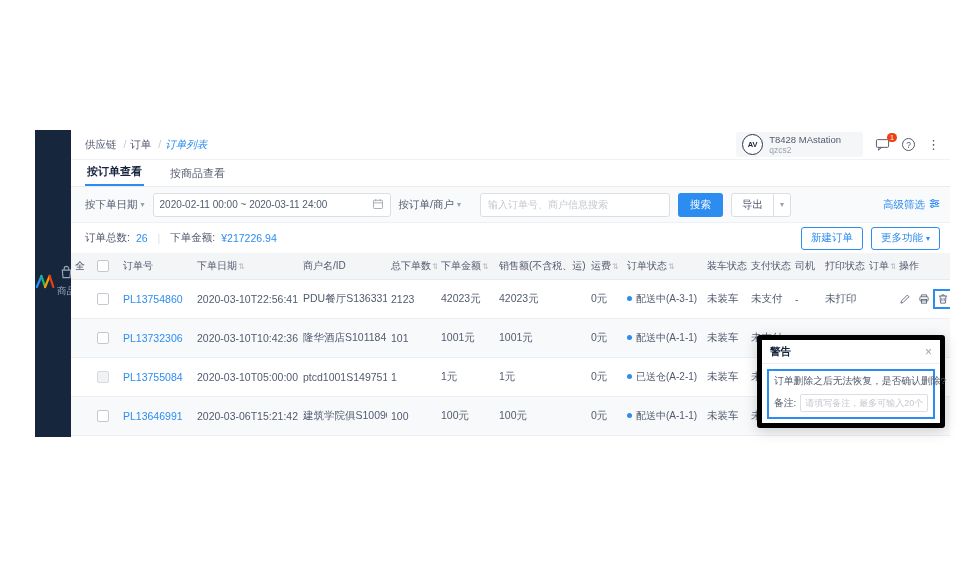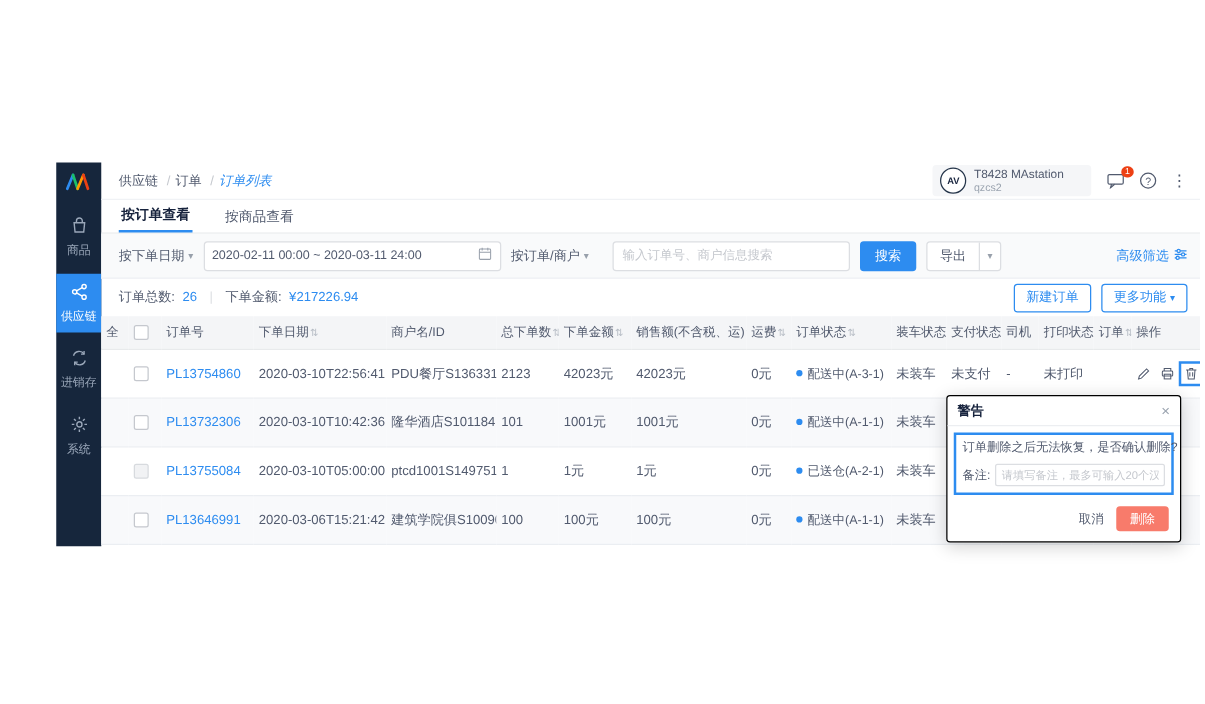--- a/index.html
+++ b/index.html
@@ -2,21 +2,21 @@
 <html><head>
 <meta charset="utf-8">
 <style>
   * { margin:0; padding:0; box-sizing:border-box; }
   html,body { width:964px; height:563px; background:#fff; overflow:hidden;
               font-family:"Liberation Sans","DejaVu Sans",sans-serif; }
   .app { position:absolute; left:35px; top:130px; width:915px; height:307px;
          display:flex; background:#fff; color:#515a6e; font-size:11px; }
 
   
-  .sidebar { width:36px; background:#16263c; display:flex; flex-direction:column; align-items:center; flex-shrink:0;margin-left:10px; }
+  .sidebar { width:36px; background:#16263c; display:flex; flex-direction:row; align-items:center; flex-shrink:0; }
   .logo { margin:8px 0 10px; }
   .side-item { width:100%; padding:7px 0 6px; display:flex; flex-direction:column; align-items:center;
                color:#9aa7b9; cursor:pointer; margin-bottom:6px; }
   .side-item svg { width:15px; height:15px; stroke:currentColor; fill:none; stroke-width:1.2; margin-bottom:3px; }
   .side-item .lbl { font-size:9.5px; letter-spacing:0; white-space:nowrap; }
   .side-item.active { background:#2d8cf0; color:#fff; }
 
   
   .main { flex:1; display:flex; flex-direction:column; position:relative; width:879px; }
 
@@ -86,21 +86,21 @@
   .cb { display:inline-block; width:12px; height:12px; border:1px solid #c5c8ce; border-radius:2px; background:#fff; cursor:pointer; vertical-align:middle; }
   .cb.disabled { background:#f1f2f4; border-color:#d7dade; cursor:not-allowed; }
   .dot { display:inline-block; width:5px; height:5px; border-radius:50%; background:#2d8cf0; margin-right:4px; vertical-align:1px; }
   .status-txt { font-size:10px; }
   .ops { display:flex; align-items:center; gap:7px; }
   .op-icon { cursor:pointer; display:flex; }
   .op-icon svg { width:12px; height:12px; stroke:#515a6e; fill:none; stroke-width:1.1; }
   .op-icon.hl { outline:2px solid #2d8cf0; outline-offset:2px; }
 
   
-  .dialog { position:absolute; left:722px; top:186px; width:188px; background:#fff; border:1px solid #000000;
+  .dialog { position:absolute; left:722px; top:205px; width:188px; background:#fff; border:5px solid #000000;
             border-radius:3px; box-shadow:0 3px 14px rgba(0,0,0,.18); z-index:20; }
   .dlg-head { height:24px; display:flex; align-items:center; justify-content:space-between;
               padding:0 8px; border-bottom:1px solid #eceef1; }
   .dlg-title { font-size:10.5px; color:#17233d; font-weight:bold; }
   .dlg-close { color:#9aa3af; font-size:12px; cursor:pointer; line-height:12px; }
   .dlg-body { margin:5px 5px 4px; border:2px solid #2d8cf0; padding:4px 5px 5px; }
   .dlg-msg { font-size:9.8px; color:#515a6e; white-space:nowrap; margin-bottom:6px; }
   .dlg-note { display:flex; align-items:center; gap:4px; font-size:9.8px; }
   .note-input { flex:1; height:18px; border:1px solid #dcdee2; border-radius:2px; padding:0 4px;
                 font-size:9px; color:#515a6e; outline:none; font-family:inherit; min-width:0; }
@@ -396,19 +396,15 @@
       <span class="dlg-title">警告</span>
       <span class="dlg-close">×</span>
     </div>
     <div class="dlg-body">
       <div class="dlg-msg">订单删除之后无法恢复，是否确认删除?</div>
       <div class="dlg-note">
         <span>备注:</span>
         <input class="note-input" placeholder="请填写备注，最多可输入20个汉字" style="">
       </div>
     </div>
-    <div class="dlg-foot">
-      <button class="btn-text">取消</button>
-      <button class="btn-danger">删除</button>
-    </div>
   </div>
 
 </div>
 
 </body></html>

